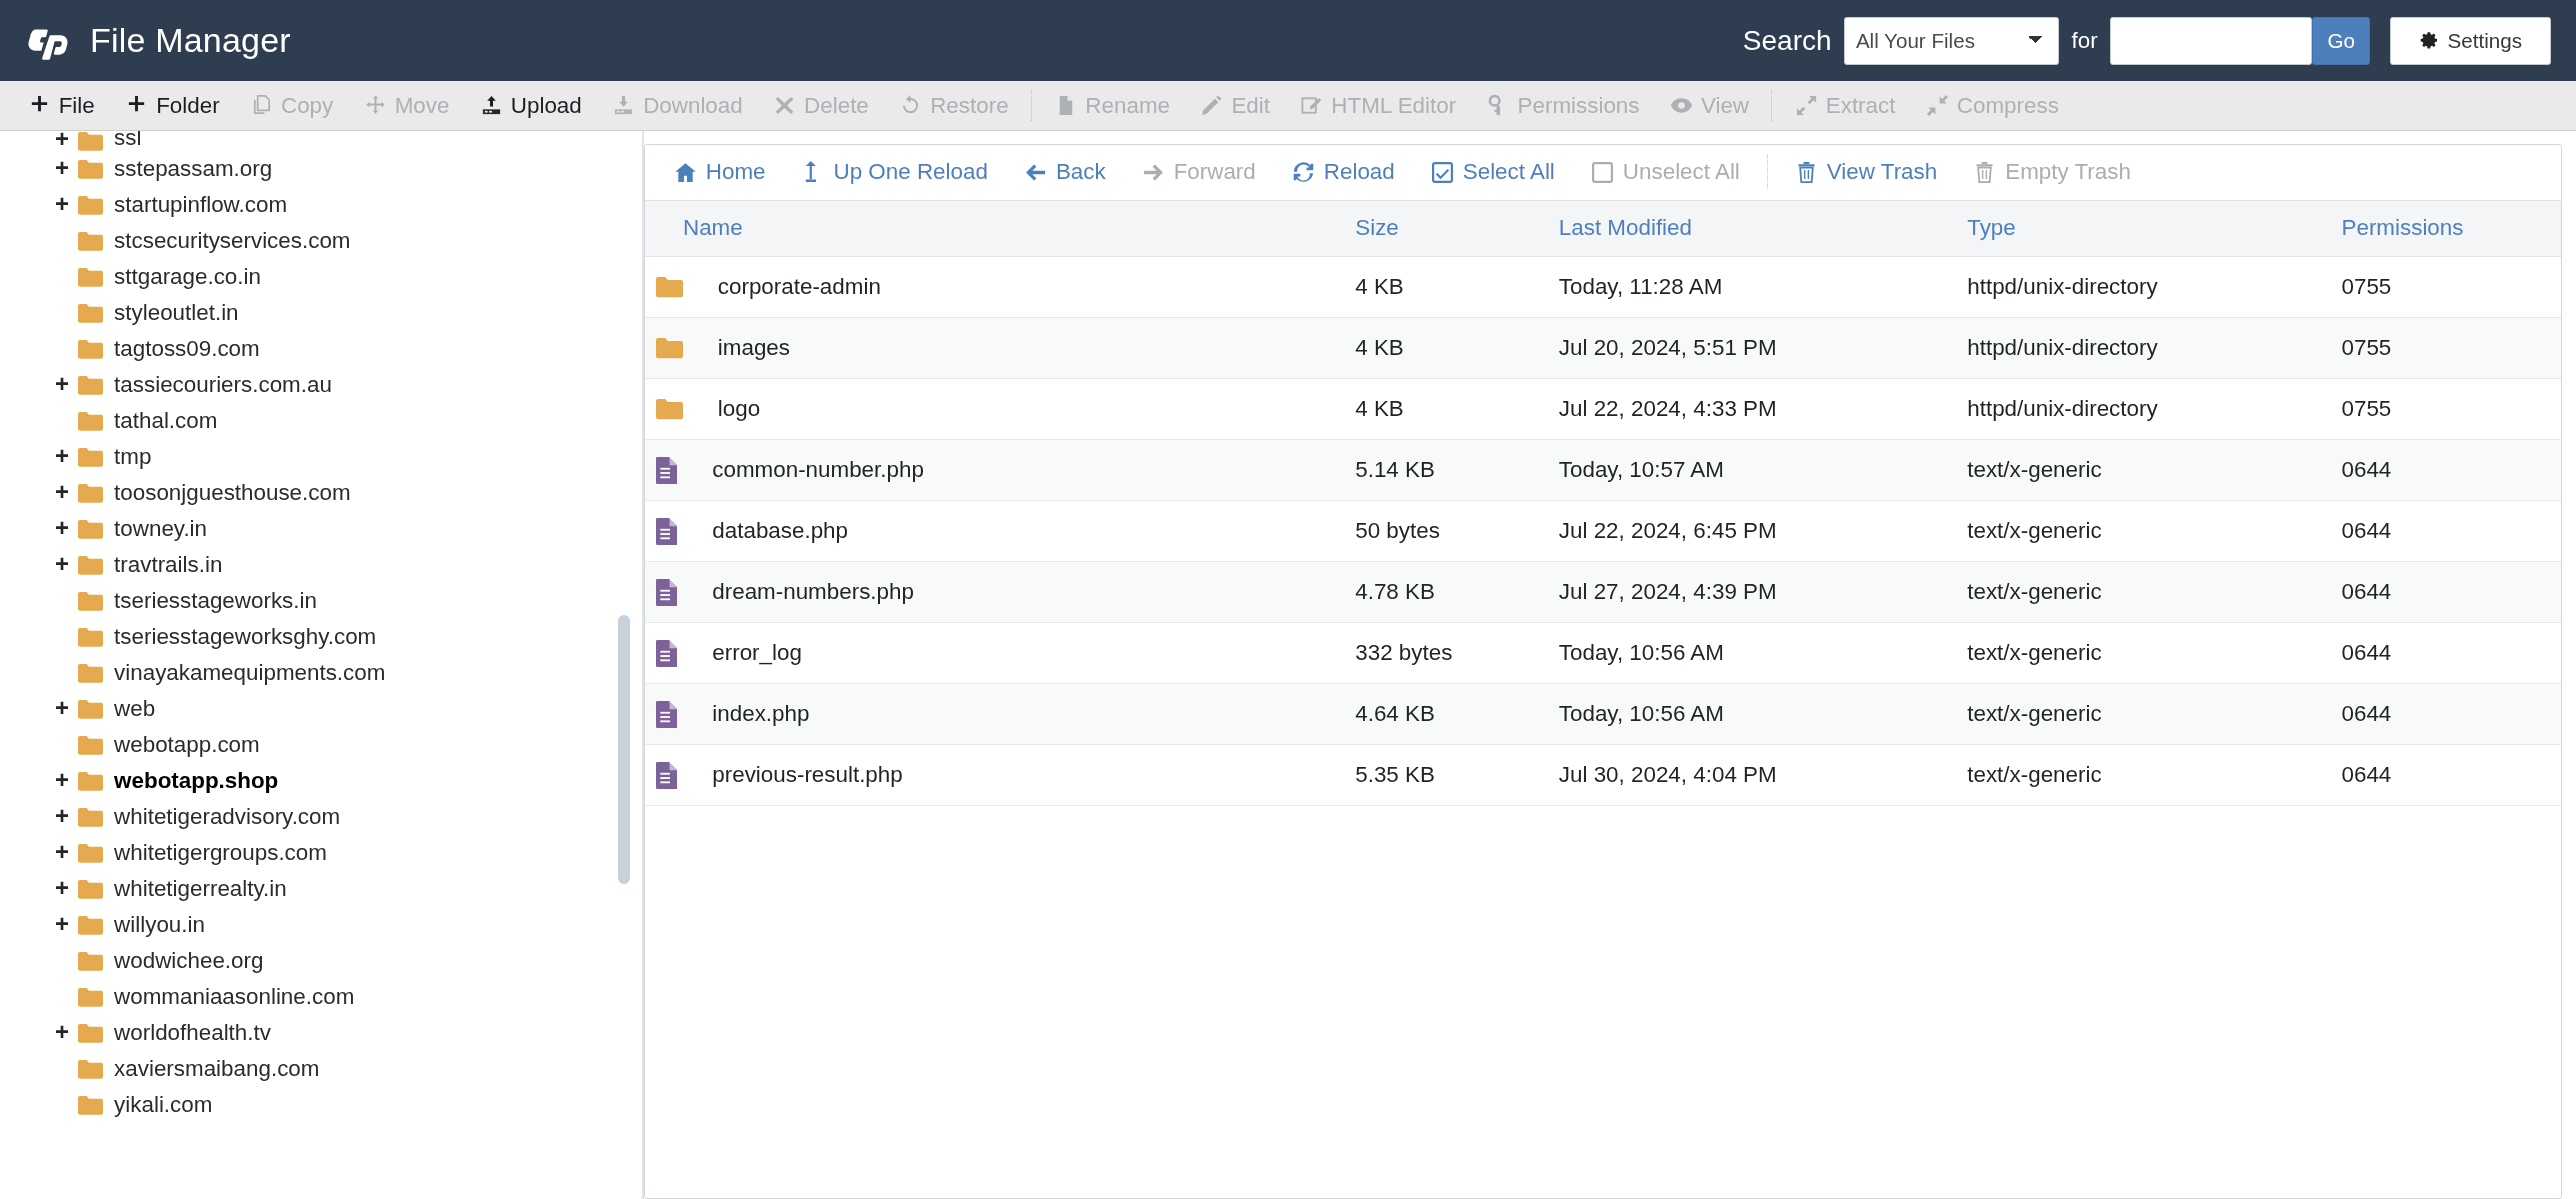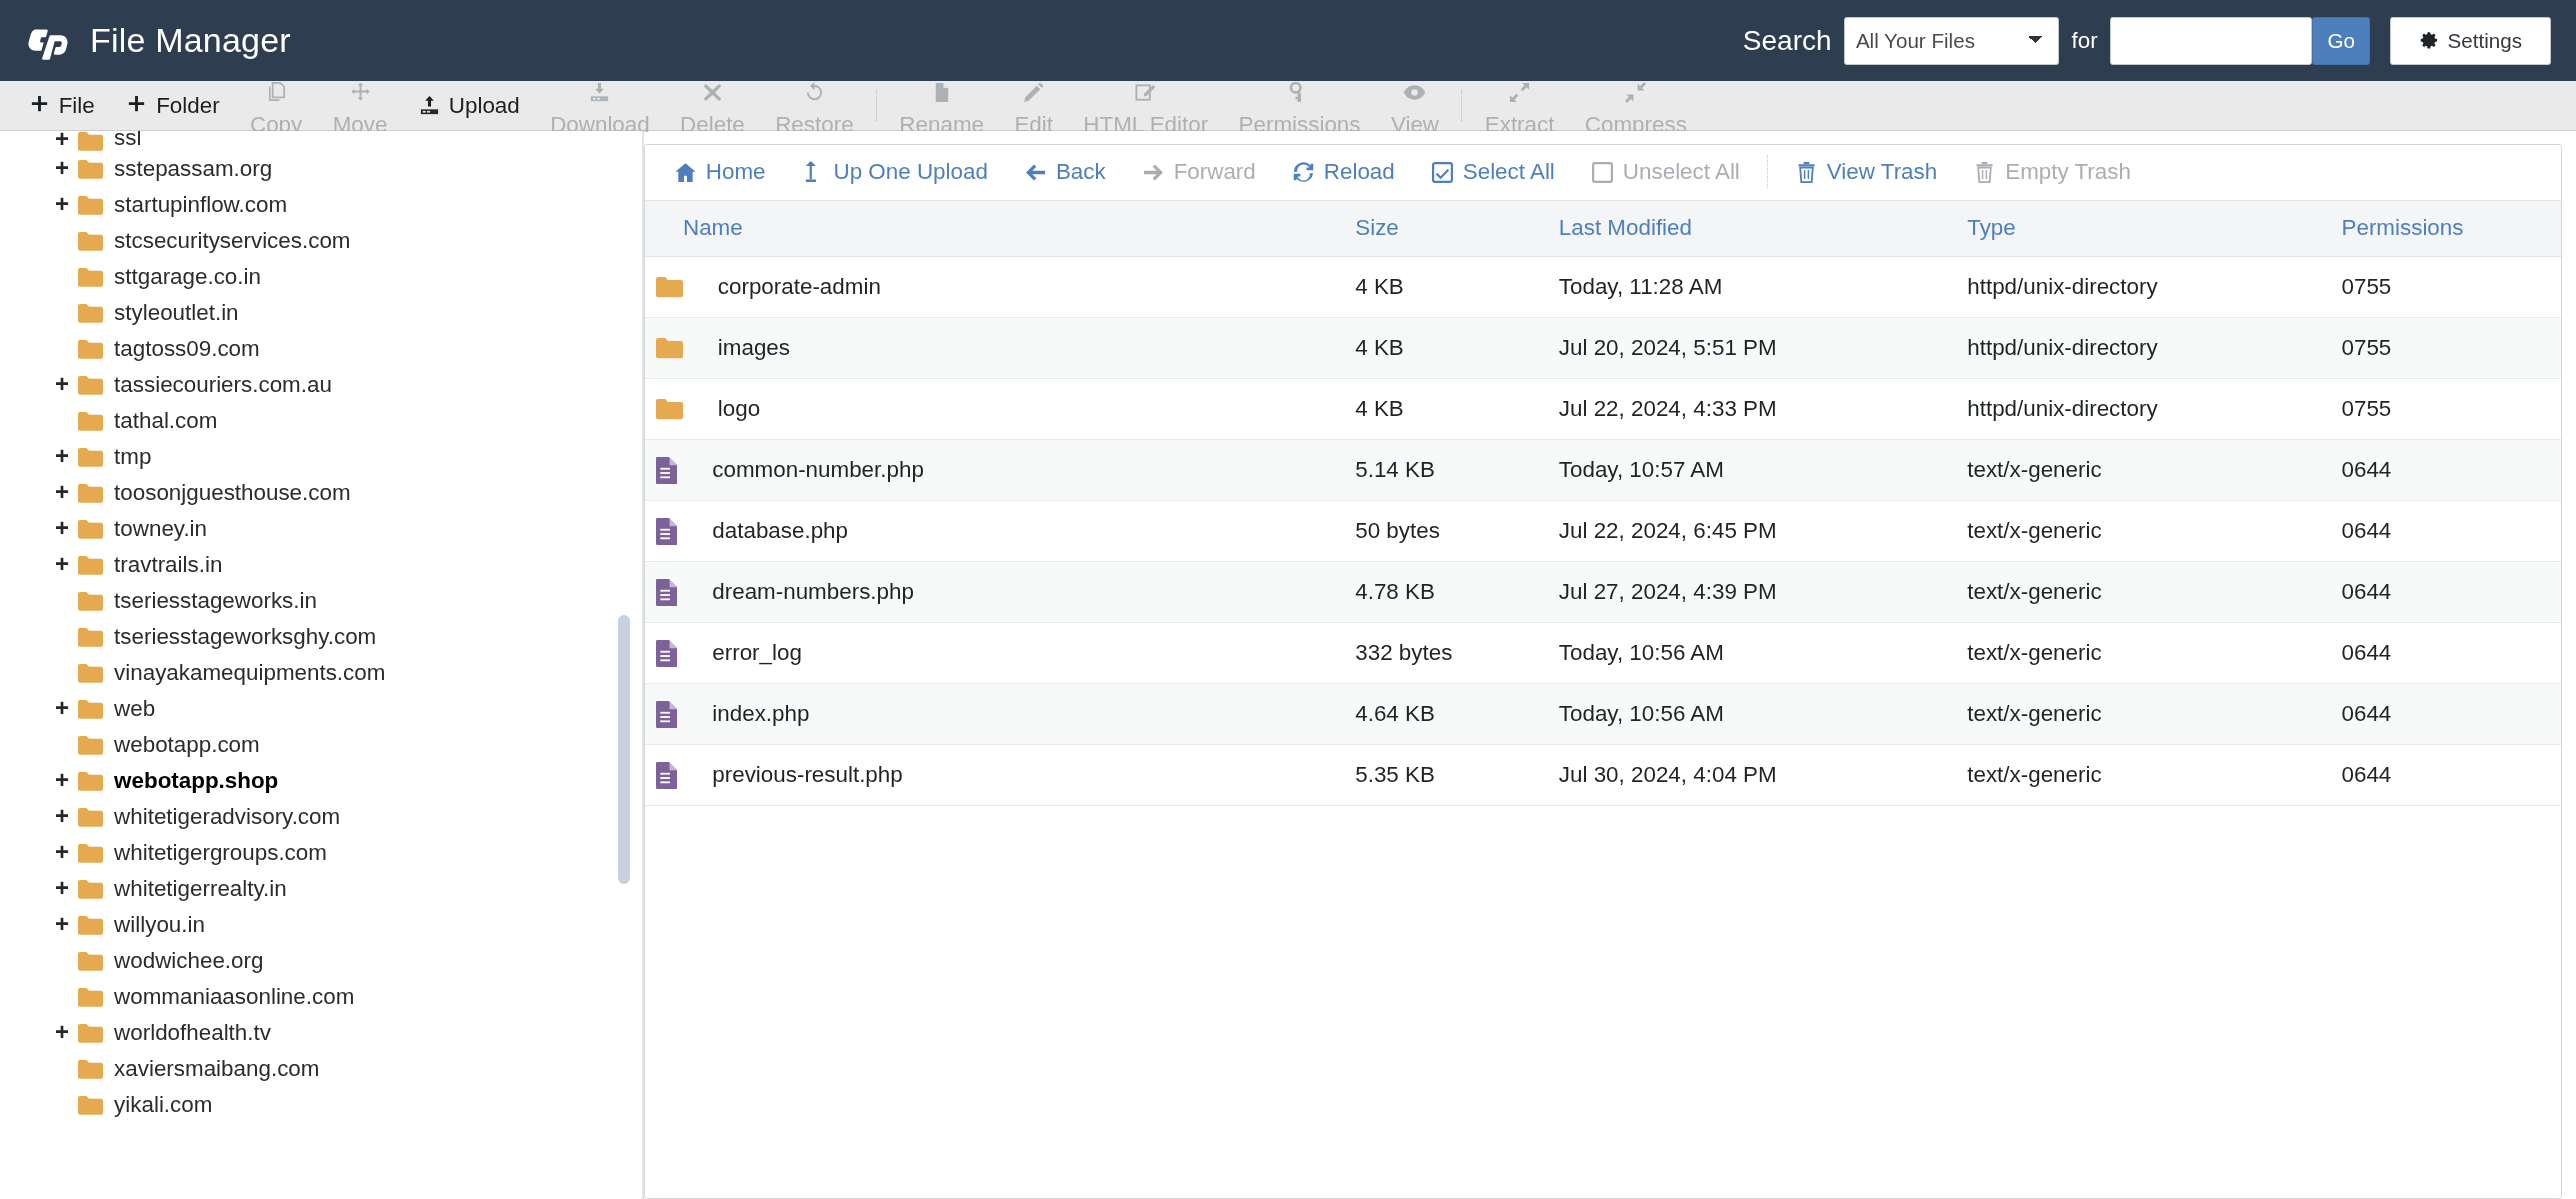--- a/index.html
+++ b/index.html
@@ -68,21 +68,21 @@
     height:50px; background:#eaeaea;
     border-bottom:0.9px solid #cfcfcf;
     display:flex; align-items:center; padding:0 12.5px;
   }
   .tb-item {
     display:flex; align-items:center; gap:8px;
     padding:0 15.2px; height:50px; font-size:22.4px;
     white-space:nowrap; cursor:pointer;
   }
   .tb-item.enabled { color:#1b1f23; }
-  .tb-item.disabled { color:#acb1b5; cursor:default;flex-direction:column; }
+  .tb-item.disabled { color:#acb1b5; cursor:default; }
   .tb-item svg { flex:0 0 auto; display:block; }
   .tb-sep {
     width:0.9px; height:30.5px; border-left:0.9px dotted #b9bdc1;
     margin:0 7.2px;
   }
 
   
   .body-wrap { display:flex; height:1068px; }
 
   
@@ -522,21 +522,21 @@
               <path d="M12 2.3L1.4 11.3h3.1V22h6v-6.6h3V22h6V11.3h3.1z"></path>
             </svg>
             <span>Home</span>
           </div>
           <div class="nav-item enabled">
             <svg width="23" height="23" viewBox="0 0 24 24" fill="#4e7fbd">
               <path d="M8 1.8h2.3v17.5H8z"></path>
               <path d="M9.2 0l5.3 5.3H3.9z"></path>
               <path d="M4 19.3h10.6v2.5H4z"></path>
             </svg>
-            <span>Up One Upload</span>
+            <span>Up One Reload</span>
           </div>
           <div class="nav-item enabled">
             <svg width="23" height="23" viewBox="0 0 24 24" fill="#4e7fbd">
               <path d="M10.5 3.6L2.1 12l8.4 8.4 2.4-2.4-4.3-4.3H22v-3.4H8.6l4.3-4.3z"></path>
             </svg>
             <span>Back</span>
           </div>
           <div class="nav-item disabled">
             <svg width="23" height="23" viewBox="0 0 24 24" fill="#a9aeb3">
               <path d="M13.5 3.6L21.9 12l-8.4 8.4-2.4-2.4 4.3-4.3H2v-3.4h13.4l-4.3-4.3z"></path>

